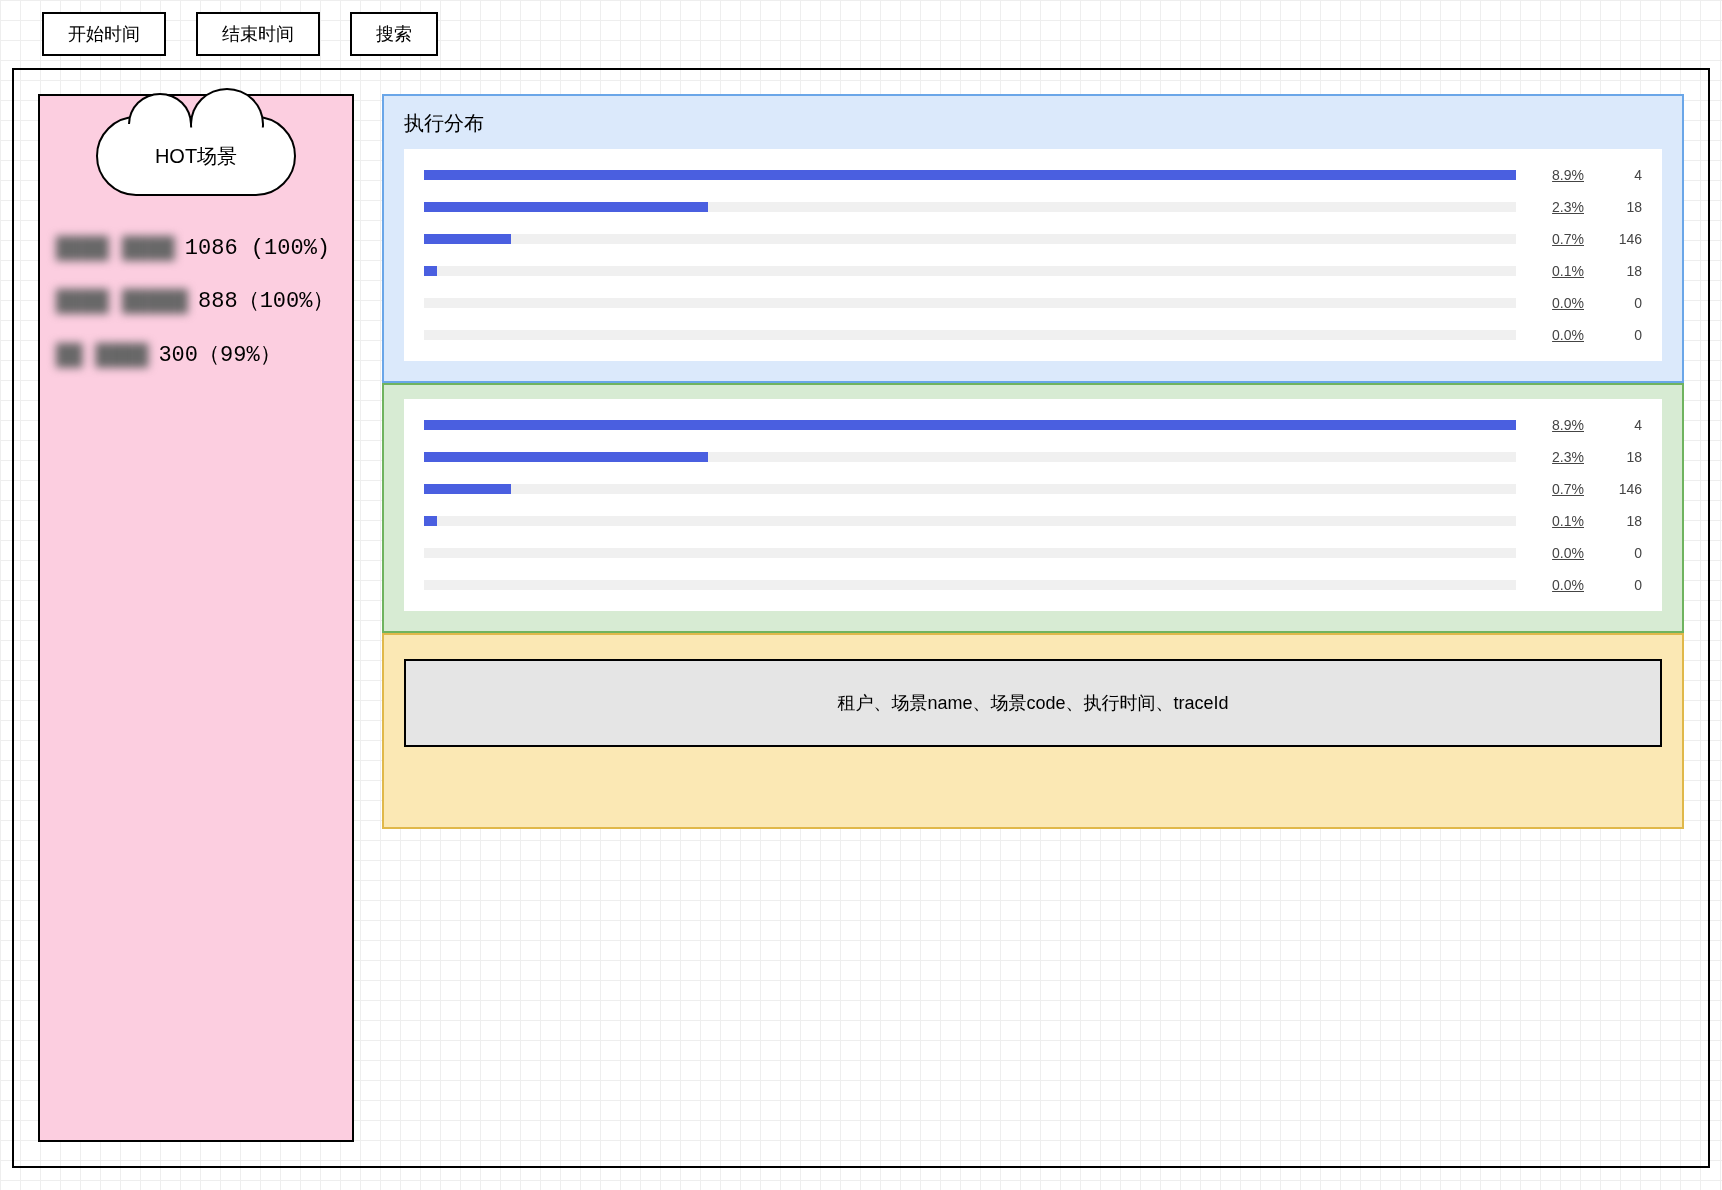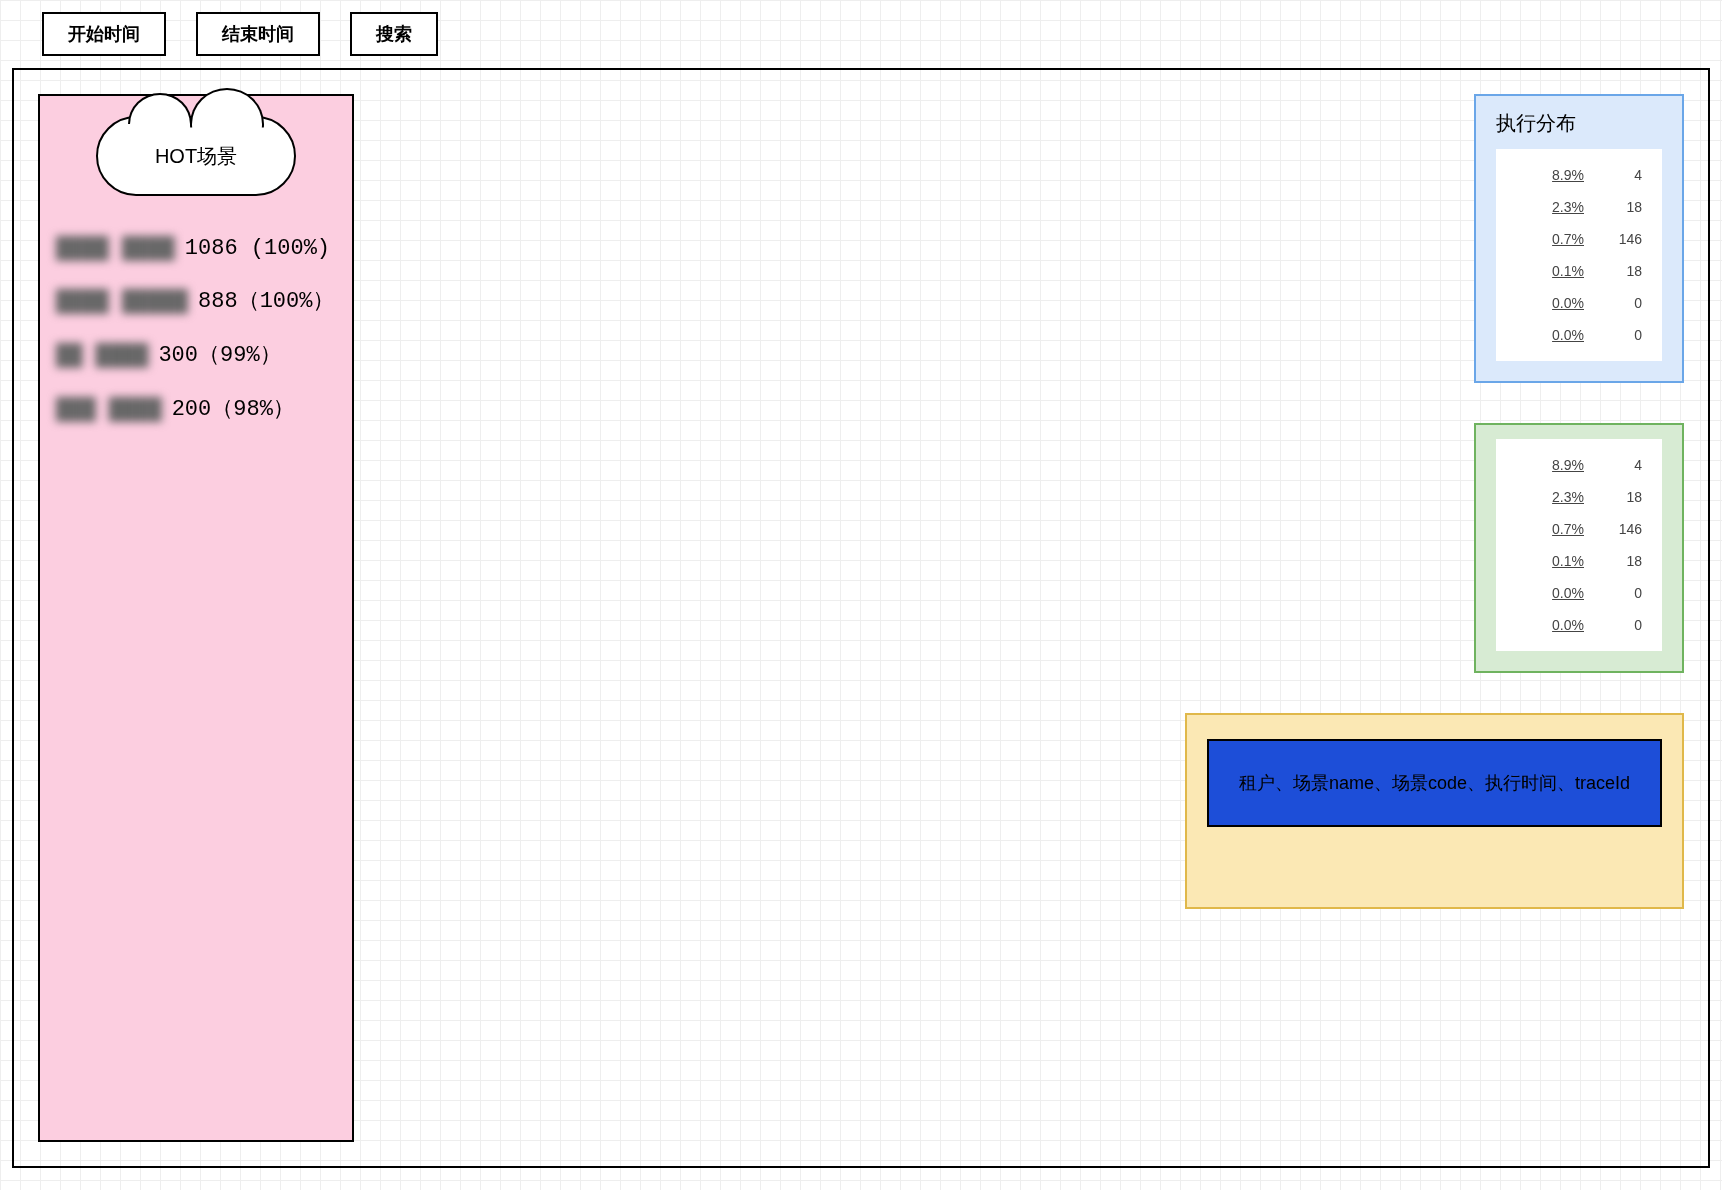--- a/index.html
+++ b/index.html
@@ -17,21 +17,20 @@
       display: flex;
       gap: 30px;
       padding: 0 30px 12px 30px;
     }
     .btn {
       border: 2px solid #000;
       background: #fff;
       padding: 8px 24px;
       font-size: 18px;
       cursor: pointer;
-      font-weight: bold;
     }
     .main-frame {
       border: 2px solid #000;
       padding: 24px;
       display: flex;
       gap: 28px;
       min-height: 1100px;
     }
     .sidebar {
       width: 316px;
@@ -82,22 +81,20 @@
     }
     .blur {
       filter: blur(4px);
       color: #666;
       user-select: none;
     }
     .right-col {
       flex: 1;
       display: flex;
       flex-direction: column;
-      gap: 40px;
-      align-items: flex-end;
     }
     .panel {
       border: 2px solid;
       padding: 14px 20px 20px 20px;
     }
     .panel-blue { background: #dbe9fb; border-color: #6aa6e8; }
     .panel-green { background: #d7ebd3; border-color: #6fb35f; }
     .panel-yellow { background: #fbe8b4; border-color: #e0b84a; }
     .panel-title {
       font-size: 20px;
@@ -133,21 +130,21 @@
       color: #444;
       text-decoration: underline;
     }
     .bar-cnt {
       width: 40px;
       text-align: right;
       font-size: 14px;
       color: #444;
     }
     .fail-box {
-      background: #1d4ed8;
+      background: #e5e5e5;
       border: 2px solid #000;
       padding: 30px;
       text-align: center;
       font-size: 18px;
       margin-top: 10px;
       margin-bottom: 60px;
     }
   </style>
 </head>
 <body>
@@ -170,24 +167,20 @@
           <span>1086 (100%)</span>
         </div>
         <div class="hot-item">
           <span class="blur">████ █████</span>
           <span>888（100%）</span>
         </div>
         <div class="hot-item">
           <span class="blur">██ ████</span>
           <span>300（99%）</span>
         </div>
-        <div class="hot-item">
-          <span class="blur">███ ████</span>
-          <span>200（98%）</span>
-        </div>
       </div>
   </div>
 
   <div class="right-col">
 
     <div class="panel panel-blue">
       <div class="panel-title">执行分布</div>
       <div class="bars" id="bars-exec">
           <div class="bar-row">
             <div class="bar-track">

